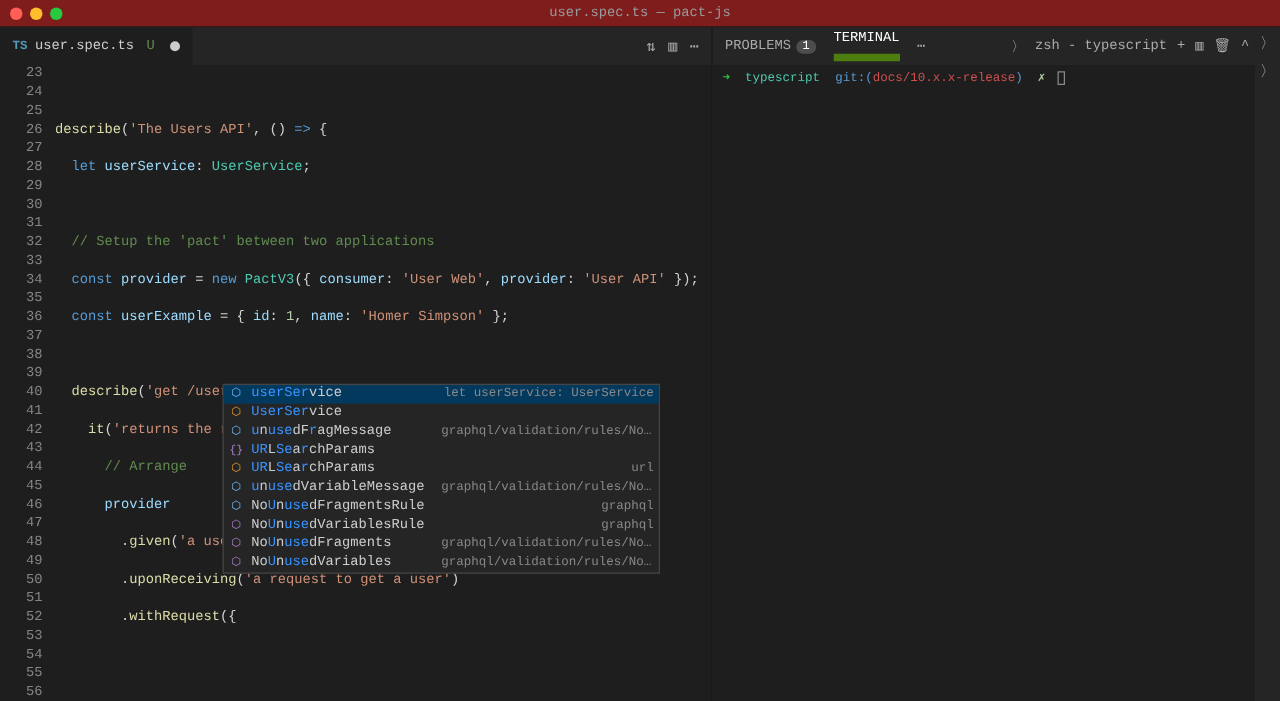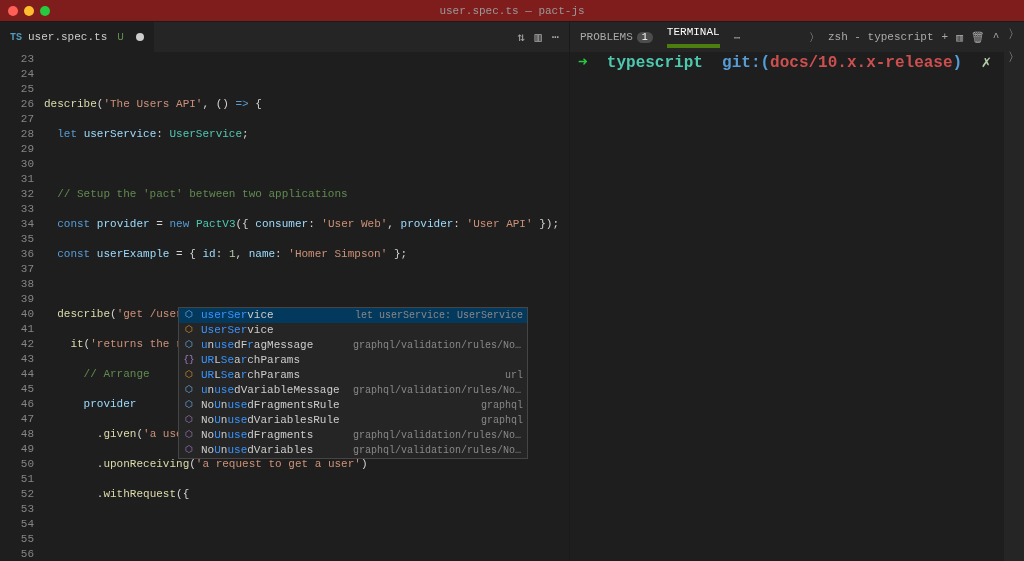--- a/index.html
+++ b/index.html
@@ -69,24 +69,24 @@
   .ac-row { display:flex; align-items:center; height:15px; padding:0 4px; gap:6px; color:#ccc; }
   .ac-row.selected { background:#04395e; }
   .ac-icon { width:12px; height:12px; border-radius:2px; display:inline-flex; align-items:center; justify-content:center; font-size:9px; }
   .ic-var { color:#75beff; }
   .ic-cls { color:#ee9d28; }
   .ic-ns { color:#b180d7; }
   .ac-label { flex:0 0 auto; }
   .ac-detail { margin-left:auto; color:#888; font-size:10px; overflow:hidden; text-overflow:ellipsis; white-space:nowrap; max-width:170px; }
   
   .term-tabs { height:30px; background:#252526; display:flex; align-items:center; padding:0 10px; font-size:11px; color:#aaa; gap:14px; }
-  .term-tabs .active { color:#fff; border-bottom:4px solid #4d7c0f; padding-bottom:6px; }
+  .term-tabs .active { color:#fff; border-bottom:6px solid #4d7c0f; padding-bottom:6px; }
   .badge { background:#4d4d4d; color:#fff; border-radius:8px; padding:0 5px; font-size:10px; margin-left:4px; }
   .term-right { margin-left:auto; display:flex; align-items:center; gap:8px; }
-  .term-body { flex:1; padding:4px 8px; line-height:15px; font-size:16px; background:#1e1e1e; position:relative;font-weight:bold; }
+  .term-body { flex:1; padding:4px 8px; line-height:15px; font-size:10px; background:#1e1e1e; position:relative; }
   .prompt-arrow { color:#27c93f; }
   .prompt-path { color:#4ec9b0; }
   .prompt-git { color:#569cd6; }
   .prompt-branch { color:#ce4f4f; }
   .prompt-dirty { color:#b5cea8; }
   .term-cursor { display:inline-block; width:6px; height:11px; border:1px solid #888; vertical-align:middle; margin-left:4px; }
   .right-tool-col { position:absolute; right:0; top:22px; bottom:0; width:20px; background:#252526; display:flex; flex-direction:column; align-items:center; gap:6px; padding-top:4px; }
   .right-tool-col .ico { color:#aaa; font-size:12px; }
   .match-u { color:#3794ff; }
 </style>

